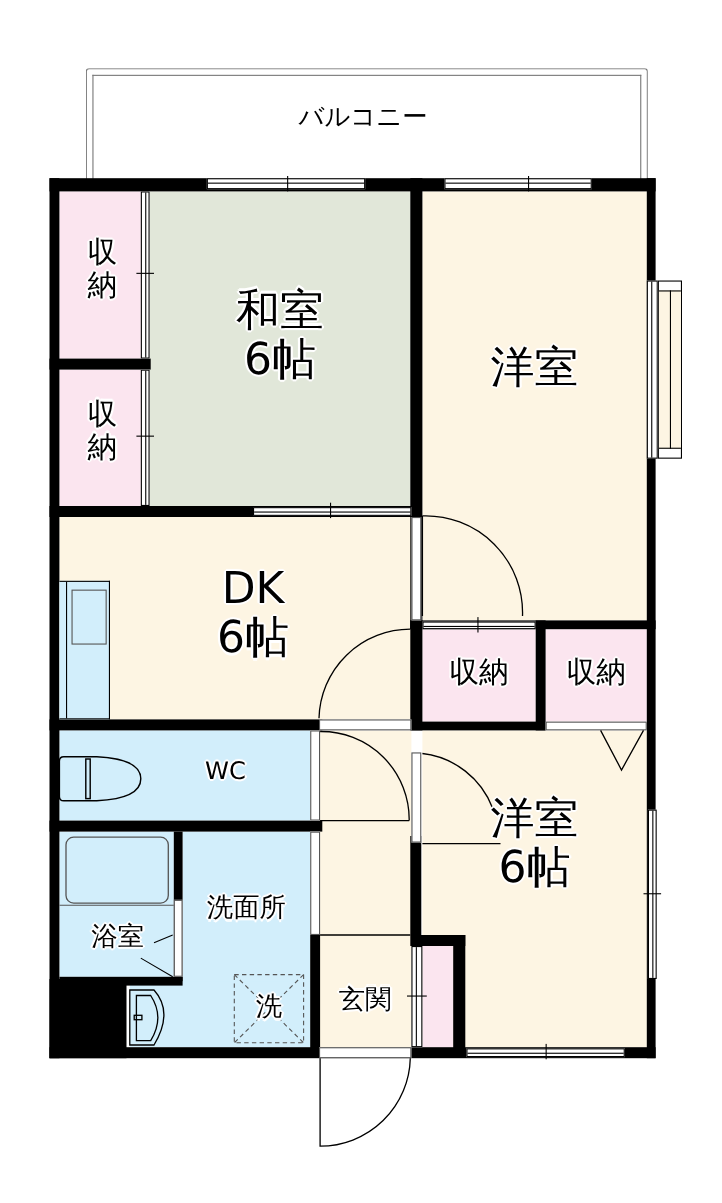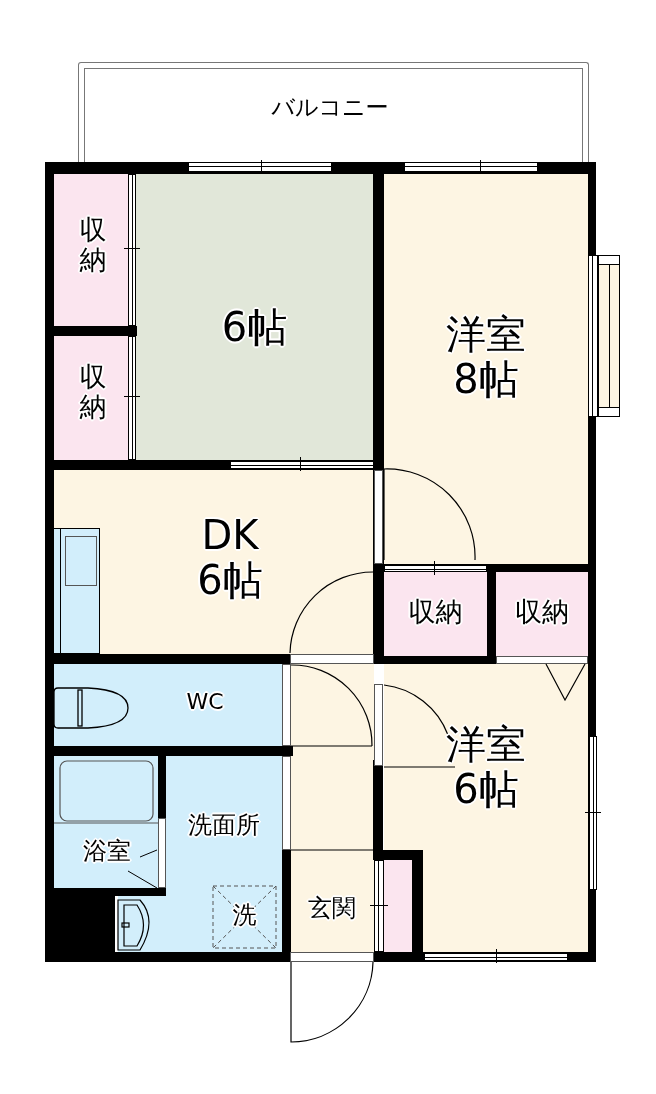--- a/index.html
+++ b/index.html
@@ -147,27 +147,26 @@
 <div class="label mid" style="left:54px;top:215px;width:78px;">
   <span>収</span><br>
   <span>納</span>
 </div>
 <div class="label mid" style="left:54px;top:362px;width:78px;">
   <span>収</span><br>
   <span>納</span>
 </div>
 
 <div class="label big" style="left:136px;top:260px;width:237px;">
-  <br>
+  <span>和室</span><br>
   <span>6帖</span>
 </div>
 
 <div class="label big" style="left:384px;top:312px;width:204px;">
   <span>洋室</span><br>
-  <span>8帖</span>
 </div>
 
 <div class="label big" style="left:110px;top:513px;width:240px;">
   <span>DK</span><br>
   <span>6帖</span>
 </div>
 
 <div class="label mid" style="left:384px;top:597px;width:103px;">収納</div>
 <div class="label mid" style="left:496px;top:597px;width:92px;">収納</div>
 

